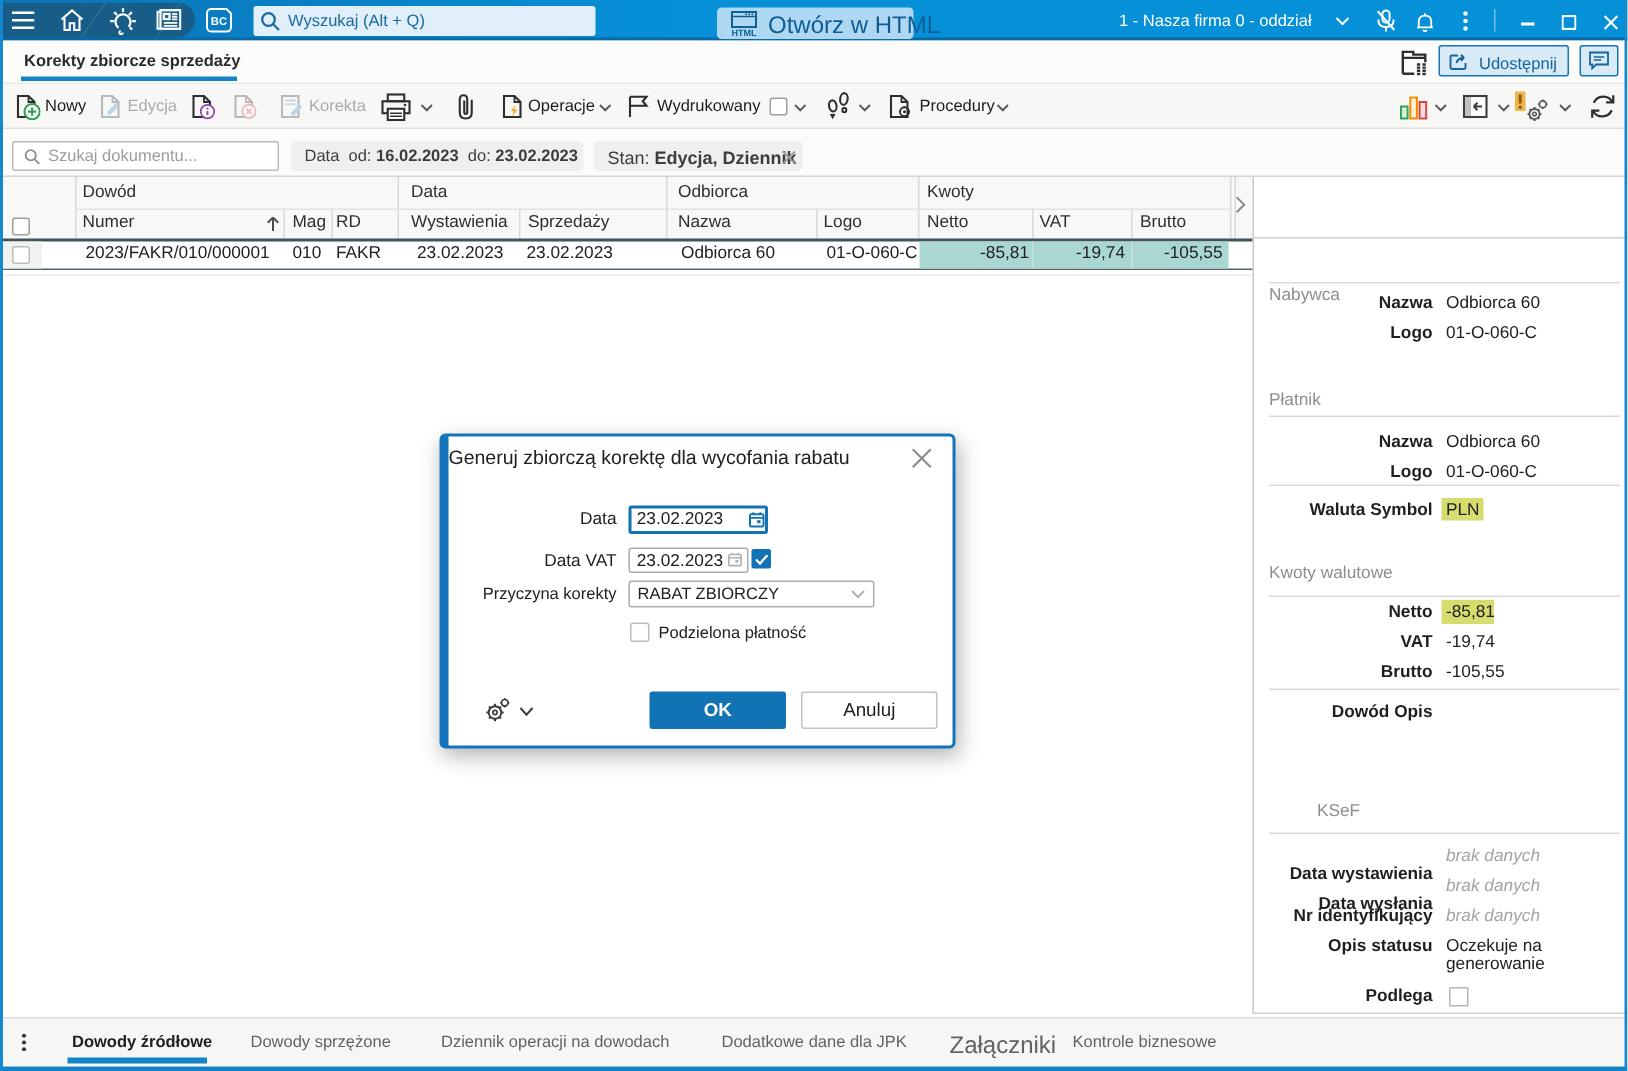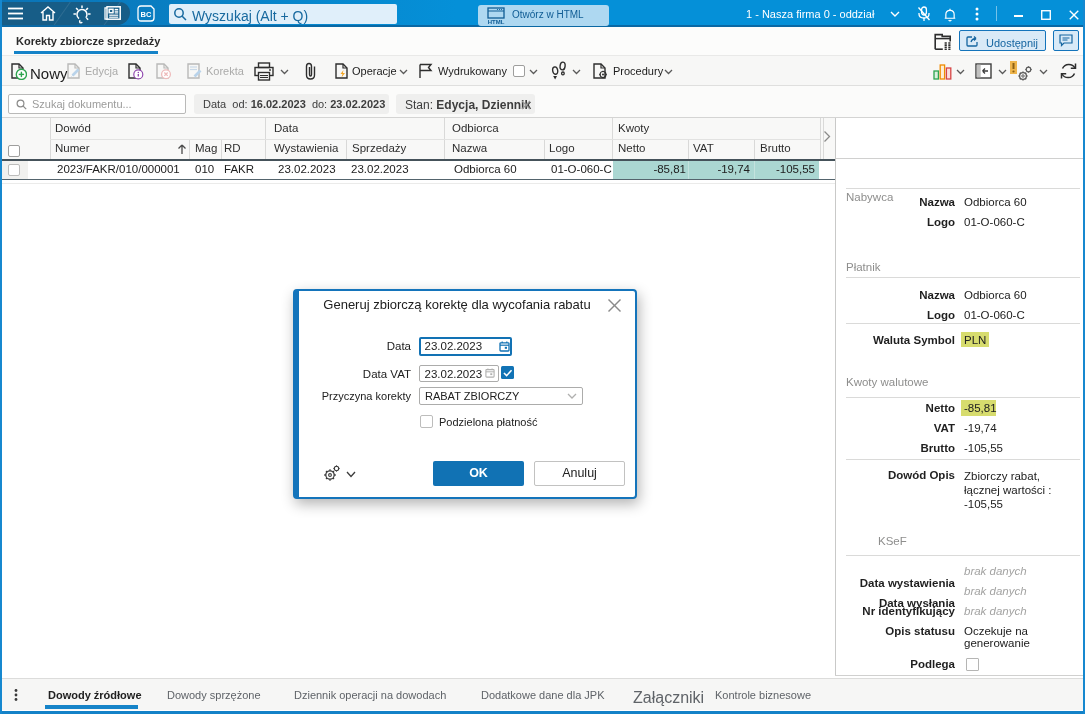--- a/index.html
+++ b/index.html
@@ -62,32 +62,32 @@
 <svg class="abs" style="left:137px;top:5px;" width="18" height="17" viewBox="0 0 18 17">
       <path d="M4 1 H14 L17 4 V13 Q17 16 14 16 H4 Q1 16 1 13 V4 Q1 1 4 1 Z" fill="none" stroke="#fff" stroke-width="1.3"></path>
       <text x="9" y="11.6" text-anchor="middle" font-size="7.5" font-weight="bold" fill="#fff" font-family="Liberation Sans">BC</text>
     </svg>
 
 <div class="abs" style="left:169px;top:4px;width:228px;height:20px;background:#e0effa;border-radius:2px;"></div>
 <svg class="abs" style="left:173px;top:7px;" width="14" height="14" viewBox="0 0 14 14">
       <circle cx="6" cy="6" r="4.2" fill="none" stroke="#17699f" stroke-width="1.5"></circle>
       <line x1="9.2" y1="9.2" x2="13" y2="13" stroke="#17699f" stroke-width="1.5"></line>
     </svg>
-<div class="abs" style="left:192px;top:8px;color:#17699f;font-size:14px;">Wyszukaj (Alt + Q)</div>
+<div class="abs" style="left:192px;top:8px;color:#17699f;font-size:11px;">Wyszukaj (Alt + Q)</div>
 
 <div class="abs" style="left:478px;top:5px;width:131px;height:21px;background:#aed8f1;border-radius:3px;"></div>
 <svg class="abs" style="left:487px;top:7px;" width="19" height="17" viewBox="0 0 19 17">
       <rect x="1" y="1" width="16" height="10" fill="none" stroke="#0f5c94" stroke-width="1.3"></rect>
       <line x1="1" y1="4" x2="17" y2="4" stroke="#0f5c94" stroke-width="1"></line>
       <circle cx="10.5" cy="2.5" r="0.6" fill="#0f5c94"></circle>
       <circle cx="12.5" cy="2.5" r="0.6" fill="#0f5c94"></circle>
       <circle cx="14.5" cy="2.5" r="0.6" fill="#0f5c94"></circle>
       <text x="9" y="17" text-anchor="middle" font-size="6" font-weight="bold" fill="#0f5c94" font-family="Liberation Sans">HTML</text>
     </svg>
-<div class="abs" style="left:512px;top:9px;color:#0f5c94;font-size:10px;">Otwórz w HTML</div>
+<div class="abs" style="left:512px;top:9px;color:#0f5c94;font-size:16px;">Otwórz w HTML</div>
 
 <div class="abs" style="left:746px;top:8px;color:#fff;font-size:11px;">1 - Nasza firma 0 - oddział</div>
 <svg class="abs" style="left:890px;top:11px;" width="10" height="6" viewBox="0 0 10 6">
       <path d="M1 1 L5 5 L9 1" fill="none" stroke="#fff" stroke-width="1.4"></path>
     </svg>
 
 <svg class="abs" style="left:916.5px;top:6px;" width="14" height="16" viewBox="0 0 14 16">
       <rect x="4.6" y="1" width="4.8" height="8" rx="2.4" fill="none" stroke="#fff" stroke-width="1.3"></rect>
       <path d="M2 7 V8 Q2 12 7 12 Q12 12 12 8 V7" fill="none" stroke="#fff" stroke-width="1.3"></path>
       <line x1="7" y1="12" x2="7" y2="15" stroke="#fff" stroke-width="1.3"></line>
@@ -153,21 +153,21 @@
 
 <svg class="abs" style="left:10px;top:63px;" width="17" height="17" viewBox="0 0 17 17">
       <path d="M2 1 H9 L13 5 V15 H2 Z" fill="none" stroke="#2e2e2e" stroke-width="1.4"></path>
       <path d="M9 1 V5 H13" fill="none" stroke="#2e2e2e" stroke-width="1.2"></path>
       <circle cx="11.4" cy="11.4" r="5.1" fill="#fff" stroke="#2da44e" stroke-width="1.4"></circle>
       <g stroke="#2da44e" stroke-width="1.4">
         <line x1="11.4" y1="8.7" x2="11.4" y2="14.1"></line>
         <line x1="8.7" y1="11.4" x2="14.1" y2="11.4"></line>
       </g>
     </svg>
-<div class="abs" style="left:30px;top:65px;color:#1c1c1c;font-size:15px;">Nowy</div>
+<div class="abs" style="left:30px;top:65px;color:#1c1c1c;font-size:11px;">Nowy</div>
 
 <svg class="abs" style="left:66px;top:63px;" width="17" height="17" viewBox="0 0 17 17">
       <path d="M2 1 H9 L13 5 V15 H2 Z" fill="none" stroke="#b9b9b8" stroke-width="1.4"></path>
       <path d="M9 1 V5 H13" fill="none" stroke="#b9b9b8" stroke-width="1.2"></path>
       <line x1="12.5" y1="6.5" x2="6.5" y2="12.5" stroke="#b9d3ea" stroke-width="2.6"></line>
       <path d="M5.5 13.5 L6.5 12.5" stroke="#b9d3ea" stroke-width="1"></path>
     </svg>
 <div class="abs" style="left:85px;top:65px;color:#ababaa;font-size:11px;">Edycja</div>
 
 <svg class="abs" style="left:127px;top:63px;" width="17" height="17" viewBox="0 0 17 17">
@@ -416,21 +416,20 @@
 <div class="abs" style="left:846px;top:396.5px;width:234px;height:1px;background:#dadad9;"></div>
 <div class="abs lbl" style="left:845px;top:401.5px;width:110px;">Netto</div>
 <div class="abs" style="left:961px;top:400px;width:35px;height:15.5px;background:#d7dc6e;"></div>
 <div class="abs" style="left:964px;top:401.5px;">-85,81</div>
 <div class="abs lbl" style="left:845px;top:421.5px;width:110px;">VAT</div>
 <div class="abs" style="left:964px;top:421.5px;">-19,74</div>
 <div class="abs lbl" style="left:845px;top:442px;width:110px;">Brutto</div>
 <div class="abs" style="left:964px;top:442px;">-105,55</div>
 <div class="abs" style="left:846px;top:458.5px;width:234px;height:1px;background:#dadad9;"></div>
 <div class="abs lbl" style="left:845px;top:469px;width:110px;">Dowód Opis</div>
-<div class="abs" style="left:964px;top:469px;width:112px;line-height:14px;">Zbiorczy rabat, łącznej wartości : -105,55</div>
 <div class="abs" style="left:846px;top:534.5px;color:#8e8e8d;margin-left:32px;">KSeF</div>
 <div class="abs" style="left:846px;top:554.5px;width:234px;height:1px;background:#dadad9;"></div>
 <div class="abs lbl" style="left:845px;top:597px;width:110px;">Data wysłania</div>
 <div class="abs" style="left:964px;top:564.5px;color:#a3a3a2;font-style:italic;">brak danych</div>
 <div class="abs lbl" style="left:845px;top:577px;width:110px;">Data wystawienia</div>
 <div class="abs" style="left:964px;top:584.5px;color:#a3a3a2;font-style:italic;">brak danych</div>
 <div class="abs lbl" style="left:845px;top:604.5px;width:110px;">Nr identyfikujący</div>
 <div class="abs" style="left:964px;top:604.5px;color:#a3a3a2;font-style:italic;">brak danych</div>
 <div class="abs lbl" style="left:845px;top:624.5px;width:110px;">Opis statusu</div>
 <div class="abs" style="left:964px;top:624.5px;width:80px;line-height:12.5px;">Oczekuje na generowanie</div>
@@ -450,21 +449,21 @@
 <div class="abs" style="left:294px;top:689px;color:#5f6368;font-size:11px;">Dziennik operacji na dowodach</div>
 <div class="abs" style="left:481px;top:689px;color:#5f6368;font-size:11px;">Dodatkowe dane dla JPK</div>
 <div class="abs" style="left:633px;top:689px;color:#5f6368;font-size:16px;">Załączniki</div>
 <div class="abs" style="left:715px;top:689px;color:#5f6368;font-size:11px;">Kontrole biznesowe</div>
 <div class="abs" style="left:0;top:711px;width:1085px;height:3px;background:#1482c8;"></div>
 
 <div class="abs" style="left:0;top:0;width:2px;height:714px;background:#1688cf;"></div>
 <div class="abs" style="left:1083px;top:0;width:2px;height:714px;background:#1688cf;"></div>
 
 <div class="abs" style="left:293px;top:288.5px;width:344px;height:210px;background:#fff;border:2px solid #1474bb;border-left:6px solid #1474bb;border-radius:4px;box-shadow:2px 5px 14px rgba(0,0,0,0.3);"></div>
-<div class="abs" style="left:299px;top:297px;width:316px;text-align:center;font-size:13px;color:#202020;">Generuj zbiorczą korektę dla wycofania rabatu</div>
+<div class="abs" style="left:299px;top:297px;width:316px;text-align:left;font-size:13px;color:#202020;">Generuj zbiorczą korektę dla wycofania rabatu</div>
 <svg class="abs" style="left:607px;top:298px;" width="15" height="15" viewBox="0 0 15 15">
       <g stroke="#8a8a8a" stroke-width="1.4">
         <line x1="1.5" y1="1.5" x2="13.5" y2="13.5"></line>
         <line x1="13.5" y1="1.5" x2="1.5" y2="13.5"></line>
       </g>
     </svg>
 <div class="abs" style="left:301px;top:340px;width:110px;text-align:right;">Data</div>
 <div class="abs" style="left:419px;top:336.5px;width:93px;height:19px;background:#fff;border:2px solid #1272b4;border-radius:2px;"></div>
 <div class="abs" style="left:424.5px;top:340px;">23.02.2023</div>
 <svg class="abs" style="left:499px;top:340.5px;" width="11" height="11" viewBox="0 0 11 11">

